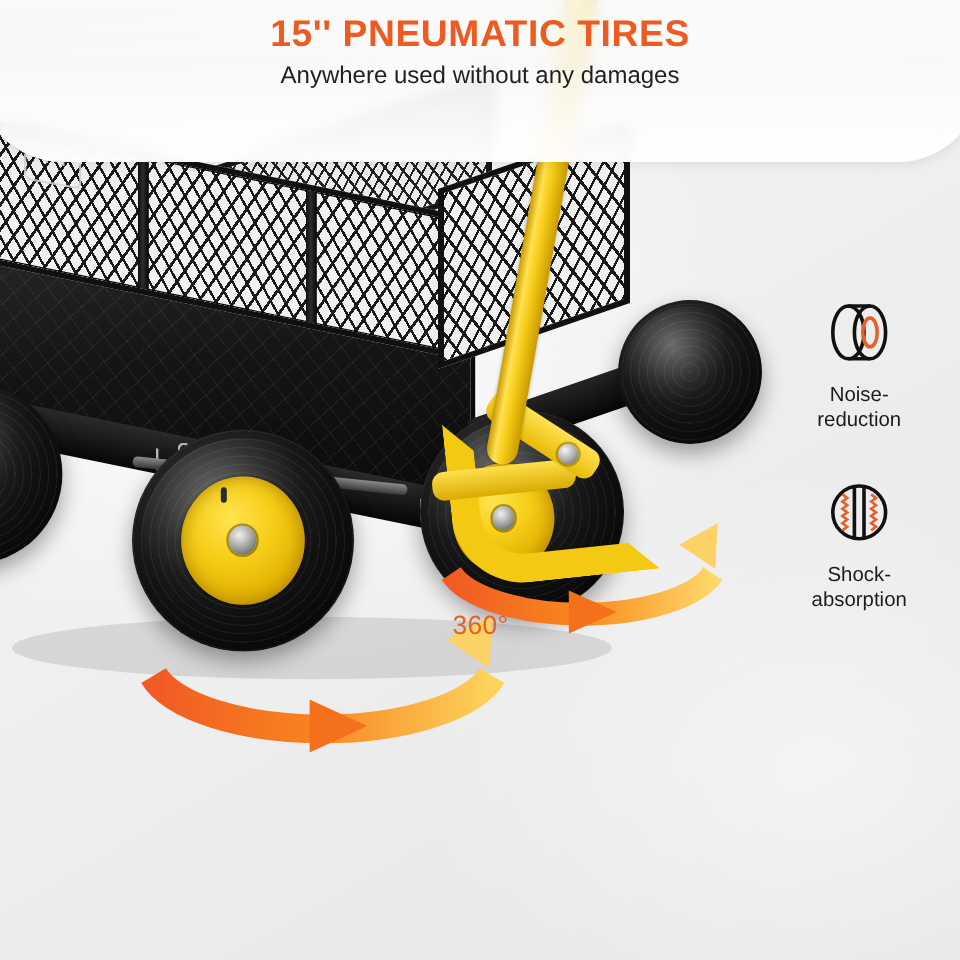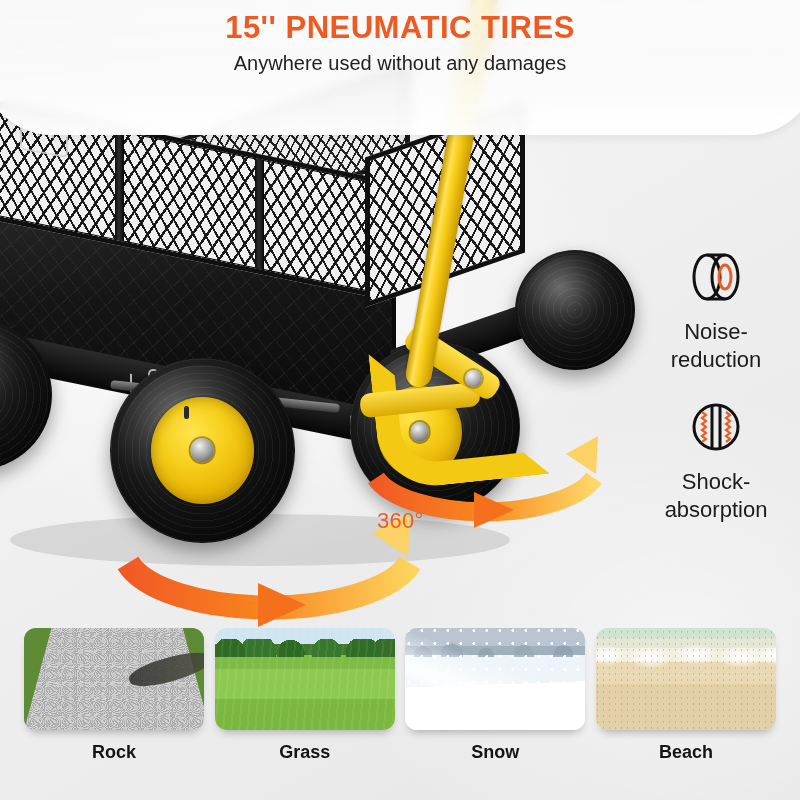--- a/index.html
+++ b/index.html
@@ -325,21 +325,21 @@
   }
   #feature-noise { left: 636px; top: 248px; }
   #feature-shock { left: 636px; top: 398px; }
 
   .feature-icon {
     height: 62px;
     margin-bottom: 8px;
   }
   .feature-label {
     color: #1c1c1c;
-    font-size: 22px;
+    font-size: 17px;
     line-height: 1.25;
     white-space: pre-line;
   }
 
   
   .arrow-360-label {
     position: absolute;
     left: 377px;
     top: 508px;
     color: #e8601f;
@@ -618,45 +618,14 @@
         <line x1="27" y1="8" x2="27" y2="50" stroke="#111" stroke-width="3"></line>
         <line x1="35" y1="8" x2="35" y2="50" stroke="#111" stroke-width="3"></line>
         <polyline points="17,14 21,17 17,20 21,23 17,26 21,29 17,32 21,35 17,38 21,41 17,44" fill="none" stroke="#e2622a" stroke-width="2.2"></polyline>
         <polyline points="41,14 45,17 41,20 45,23 41,26 45,29 41,32 45,35 41,38 45,41 41,44" fill="none" stroke="#e2622a" stroke-width="2.2"></polyline>
       </svg>
     </div>
     <div class="feature-label">Shock-
 absorption</div>
   </div>
 
-  <div class="thumbs">
-
-    <div class="thumb">
-      <div class="thumb-img">
-        <div class="scene-rock"></div>
-      </div>
-      <div class="thumb-label">Rock</div>
-    </div>
-
-    <div class="thumb">
-      <div class="thumb-img">
-        <div class="scene-grass"></div>
-      </div>
-      <div class="thumb-label">Grass</div>
-    </div>
-
-    <div class="thumb">
-      <div class="thumb-img">
-        <div class="scene-snow"></div>
-      </div>
-      <div class="thumb-label">Snow</div>
-    </div>
-
-    <div class="thumb">
-      <div class="thumb-img">
-        <div class="scene-beach"></div>
-      </div>
-      <div class="thumb-label">Beach</div>
-    </div>
-
-  </div>
 
 </div>
 
 </body></html>

